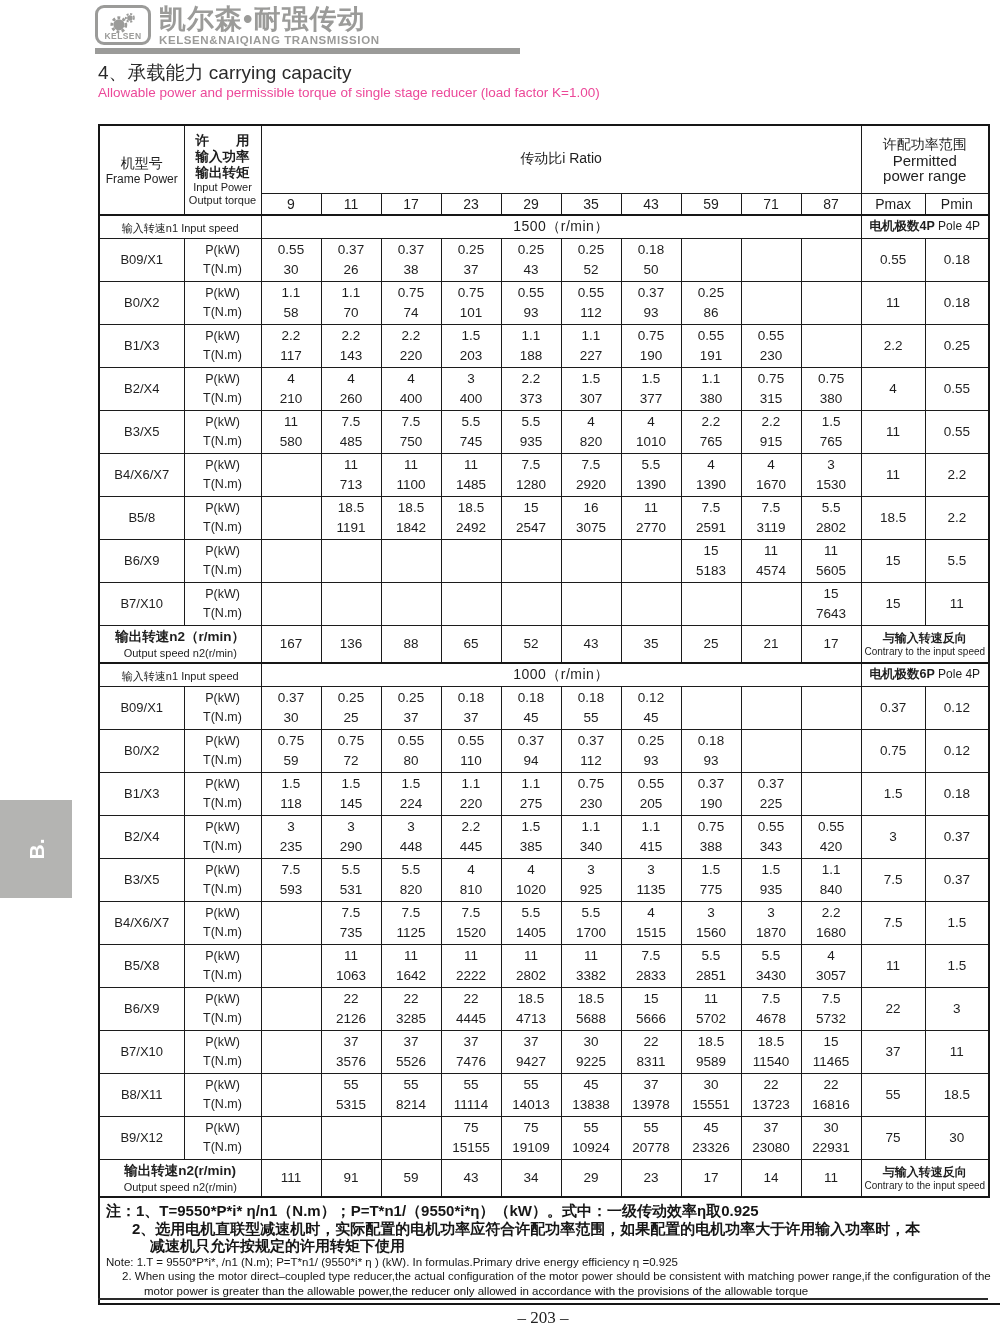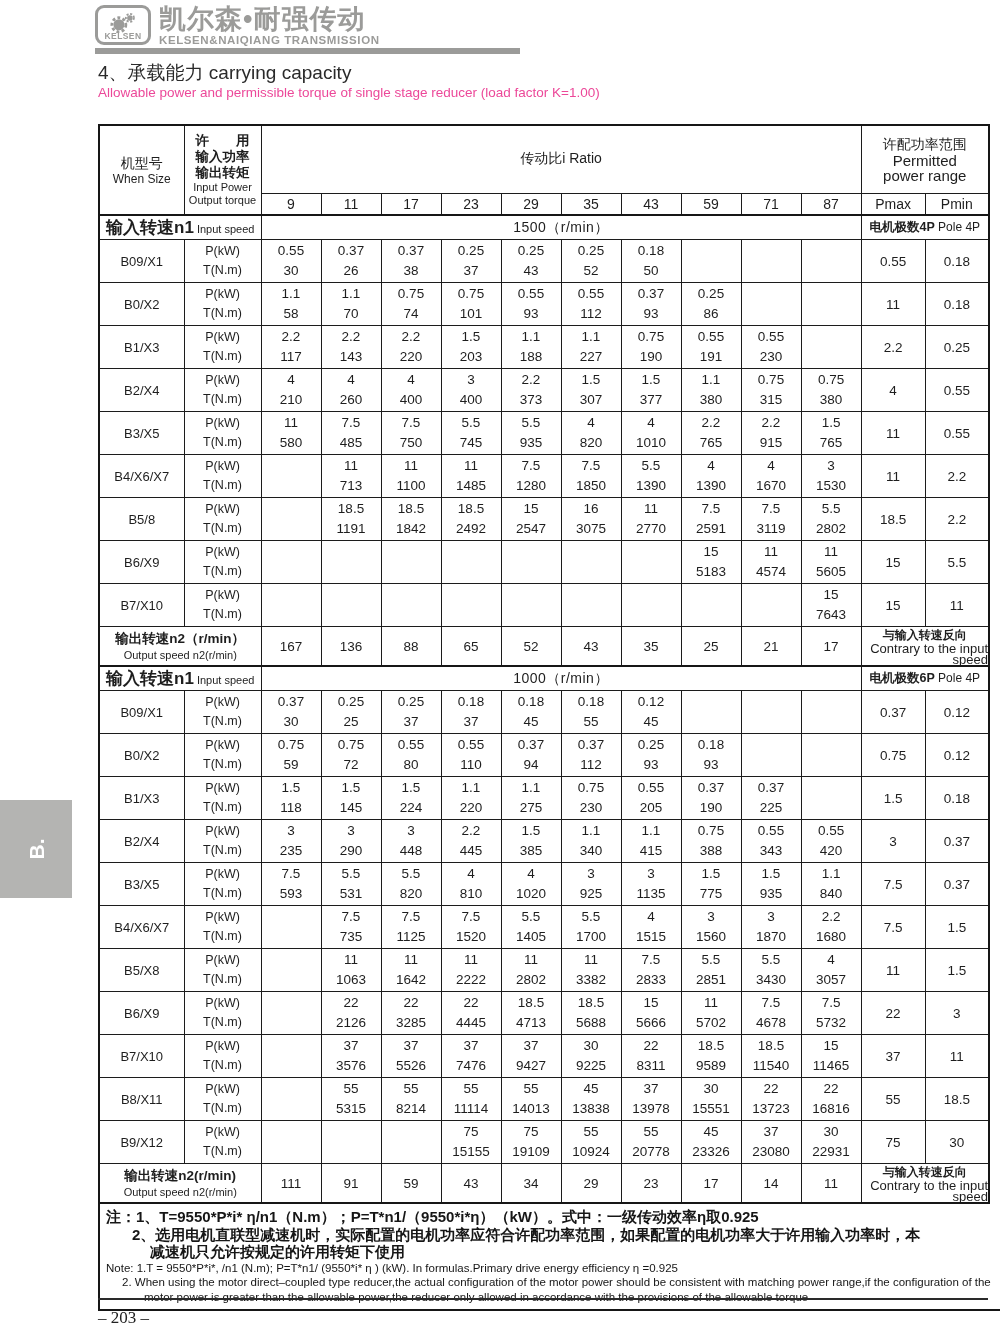--- a/index.html
+++ b/index.html
@@ -39,46 +39,46 @@
   tr.row-speed { height:23px; } tr.row-speed td { border-top:2px solid #161616; }
   tr.row-data { height:43px; } tr.row-n2 { height:38px; }
   .cn14 { font-size:14px; line-height:17px; }
   .en12 { font-size:12px; line-height:14px; }
   .cell-powerhead div.pcn { font-size:13.5px; font-weight:bold; line-height:16px; }
   .cell-powerhead div.pen { font-size:11px; line-height:13px; }
   .cell-ratiohead { font-size:14px; }
   .cell-permhead .cn14 { line-height:18px; }
   .cell-permhead .en12 { font-size:15px; line-height:15px; }
   td.ratio-num { font-size:14px; }
-  .cell-speedlabel b { font-size:17px; font-weight:bold; }
+  .cell-speedlabel b { font-size:11px; font-weight:normal; }
   .cell-speedlabel .en-xs { font-size:11px; }
   .cell-speed { font-size:14px; letter-spacing:.5px; }
   .cell-pole { font-size:12.5px; font-weight:bold; }
   .cell-pole .en-xxs { font-size:12px; font-weight:normal; }
   .cell-frame { font-size:13px; }
   .cell-pt { font-size:12.5px; }
   .cell-pt div { height:19px; line-height:19px; }
   .cell-val { font-size:13.5px; }
   .cell-val div { height:20px; line-height:20px; }
   .cell-pm { font-size:13.5px; }
   .cell-n2label .n2cn { font-size:13.5px; font-weight:bold; line-height:18px; }
   .cell-n2label .n2en { font-size:11px; line-height:14px; }
   .cell-n2v { font-size:13.5px; }
   .cell-contrary .ccn { font-size:12px; font-weight:bold; line-height:16px; }
-  .cell-contrary .cen { font-size:13px; line-height:11px;text-align:right; }
+  .cell-contrary .cen { font-size:10px; line-height:11px; }
   
   .notes-box { border:2px solid #161616; border-top:none; padding:4px 6px 5px 6px; box-sizing:border-box; }
   .note-cn { font-size:15px; line-height:17.5px; color:#161616;font-weight:bold; }
   .note-en { font-size:11.5px; line-height:14.5px; color:#161616; }
   .ind-c0 { padding-left:0; } .ind-c1 { padding-left:26px; } .ind-c2 { padding-left:44px; }
   .ind-e0 { padding-left:0; } .ind-e1 { padding-left:16px; } .ind-e2 { padding-left:38px; }
   
   .footer { position:absolute; left:98px; top:1298px; width:890px; }
   .footer-rule { height:2px; background:#2a2a2a; }
-  .page-num { font-family:"Liberation Serif","DejaVu Serif",serif; font-size:17px; color:#222; margin-top:8px; }
+  .page-num { text-align:center; font-family:"Liberation Serif","DejaVu Serif",serif; font-size:17px; color:#222; margin-top:8px; }
 </style>
 </head>
 <body>
 
 <div class="page">
 
   <div class="brand">
     <div class="logo-box">
       <svg width="34" height="22" viewBox="0 0 24 16">
         <circle cx="9" cy="10" r="4" fill="#9b9b99"></circle>
@@ -120,21 +120,21 @@
           <col style="width:60px">
           <col style="width:60px">
           <col style="width:60px">
         <col style="width:64px">
           <col style="width:64px">
       </colgroup>
       <thead>
         <tr class="h1">
           <td rowspan="2">
             <div class="cn14">机型号</div>
-            <div class="en12">When Size</div>
+            <div class="en12">Frame Power</div>
           </td>
           <td rowspan="2" class="cell-powerhead">
             <div class="pcn">许　　用</div>
             <div class="pcn">输入功率</div>
             <div class="pcn">输出转矩</div>
             <div class="pen">Input Power</div>
             <div class="pen">Output torque</div>
           </td>
           <td colspan="10" class="cell-ratiohead">传动比i Ratio</td>
           <td colspan="2" class="cell-permhead">
@@ -430,21 +430,21 @@
             <td class="cell-val">
               <div>11</div>
               <div>1485</div>
             </td>
             <td class="cell-val">
               <div>7.5</div>
               <div>1280</div>
             </td>
             <td class="cell-val">
               <div>7.5</div>
-              <div>1850</div>
+              <div>2920</div>
             </td>
             <td class="cell-val">
               <div>5.5</div>
               <div>1390</div>
             </td>
             <td class="cell-val">
               <div>4</div>
               <div>1390</div>
             </td>
             <td class="cell-val">

